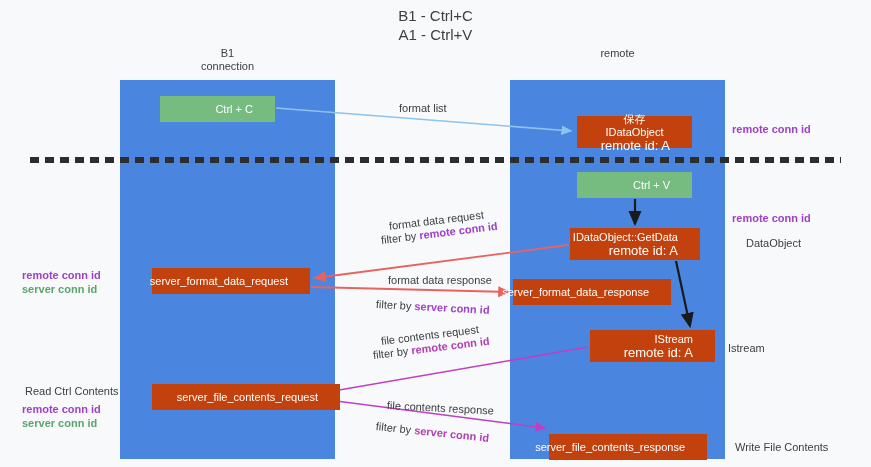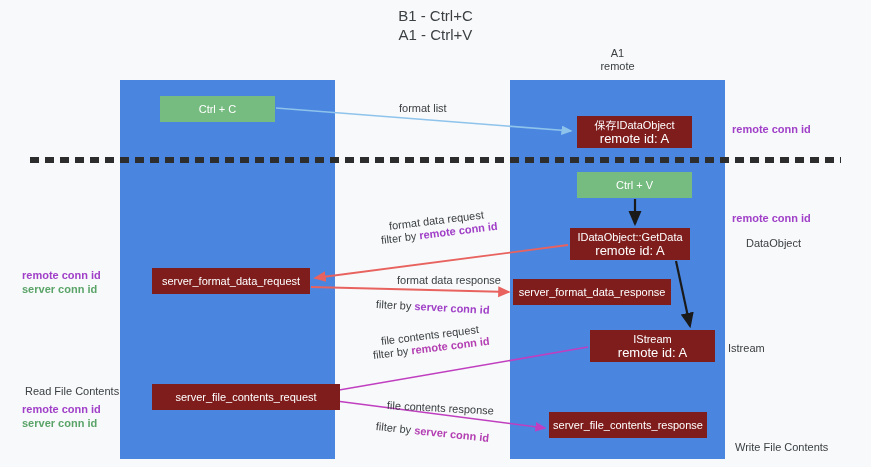--- a/index.html
+++ b/index.html
@@ -21,46 +21,46 @@
   .lane{position:absolute;background:#4a86e0;}
   #lane-b1{left:120px;top:80px;width:215px;height:379px;}
   #lane-a1{left:510px;top:80px;width:215px;height:379px;}
 
   
   .divider{position:absolute;left:30px;top:157px;width:811px;height:6px;
      background-image:repeating-linear-gradient(to right,#2d2d2d 0px,#2d2d2d 9px,transparent 9px,transparent 15px);}
 
   
   .node{position:absolute;box-sizing:border-box;display:flex;flex-direction:column;
-        align-items:center;justify-content:center;text-align:center;
-        font-size:11px;line-height:13px;color:#ffffff;padding:3px 12px;}
+        align-items:flex-end;justify-content:center;text-align:center;
+        font-size:11px;line-height:13px;color:#ffffff;padding:3px 22px;}
   .node.green{background:#76bb7f;}
   .node.orange{background:#fbb košice;}
-  .node.orange{background:#7f1d1d;}
+  .node.orange{background:#c2410c;}
   .node .l2{font-size:13px;line-height:13px;}
 
   #node-ctrlc{left:160px;top:96px;width:115px;height:26px;}
   #node-idataobject{left:577px;top:116px;width:115px;height:32px;}
   #node-ctrlv{left:577px;top:172px;width:115px;height:26px;}
-  #node-getdata{left:570px;top:228px;width:120px;height:32px;}
+  #node-getdata{left:570px;top:228px;width:130px;height:32px;}
   #node-fmtreq{left:152px;top:268px;width:158px;height:26px;}
   #node-fmtresp{left:513px;top:279px;width:158px;height:26px;}
   #node-istream{left:590px;top:330px;width:125px;height:32px;}
   #node-filereq{left:152px;top:384px;width:188px;height:26px;}
-  #node-fileresp{left:549px;top:412px;width:158px;height:26px;}
+  #node-fileresp{left:549px;top:434px;width:158px;height:26px;}
 
   
   .elabel{position:absolute;font-size:11px;line-height:14px;color:#3c4043;white-space:nowrap;}
   .elabel .hl-purple{color:#a03fc8;font-weight:bold;}
   .elabel .hl-magenta{color:#b33fb3;font-weight:bold;}
 
   #lbl-formatlist{left:399px;top:101px;}
   #lbl-fmtreq1{left:389px;top:219px;transform:rotate(-7deg);transform-origin:left center;}
   #lbl-fmtreq2{left:381px;top:233px;transform:rotate(-7deg);transform-origin:left center;}
-  #lbl-fmtresp1{left:397px;top:273px;text-align:right;}
+  #lbl-fmtresp1{left:388px;top:273px;text-align:right;}
   #lbl-fmtresp2{left:376px;top:297px;transform:rotate(3deg);transform-origin:left center;}
   #lbl-filereq1{left:381px;top:334px;transform:rotate(-7deg);transform-origin:left center;}
   #lbl-filereq2{left:373px;top:348px;transform:rotate(-7deg);transform-origin:left center;}
   #lbl-fileresp1{left:387px;top:398px;transform:rotate(3deg);transform-origin:left center;}
   #lbl-fileresp2{left:376px;top:419px;transform:rotate(6deg);transform-origin:left center;}
 
   
   .margin{position:absolute;font-size:11px;line-height:14px;white-space:nowrap;}
   .margin.purple{color:#a03fc8;font-weight:bold;}
   .margin.green{color:#5aa469;font-weight:bold;}
@@ -82,22 +82,25 @@
 </head>
 <body>
 
 <div class="canvas">
 
   <div class="title">
     <div>B1 - Ctrl+C</div>
     <div>A1 - Ctrl+V</div>
   </div>
 
+  <div class="colhead" id="colhead-b1">
+    <div>B1</div>
+    <div>connection</div>
+  </div>
   <div class="colhead" id="colhead-a1">
-    <div>A1</div>
     <div>remote</div>
   </div>
 
   <div class="lane" id="lane-b1"></div>
   <div class="lane" id="lane-a1"></div>
 
   <svg class="arrows" viewBox="0 0 871 467">
     <defs>
       <marker id="ah-blue" markerWidth="7" markerHeight="7" refX="6" refY="3" orient="auto">
         <path d="M0,0 L7,3 L0,6 z" fill="#8ec3ec"></path>
@@ -202,17 +205,17 @@
   </div>
 
   <div class="margin purple" id="m-remote1">remote conn id</div>
   <div class="margin purple" id="m-remote2">remote conn id</div>
   <div class="margin plain" id="m-dataobject">DataObject</div>
   <div class="margin plain" id="m-istream">Istream</div>
   <div class="margin plain" id="m-write">Write File Contents</div>
 
   <div class="margin purple" id="m-left-remote">remote conn id</div>
   <div class="margin green" id="m-left-server">server conn id</div>
-  <div class="margin plain" id="m-read">Read File Contents</div>
+  <div class="margin plain" id="m-read">Read Ctrl Contents</div>
   <div class="margin purple" id="m-left-remote2">remote conn id</div>
   <div class="margin green" id="m-left-server2">server conn id</div>
 
 </div>
 
 </body></html>

